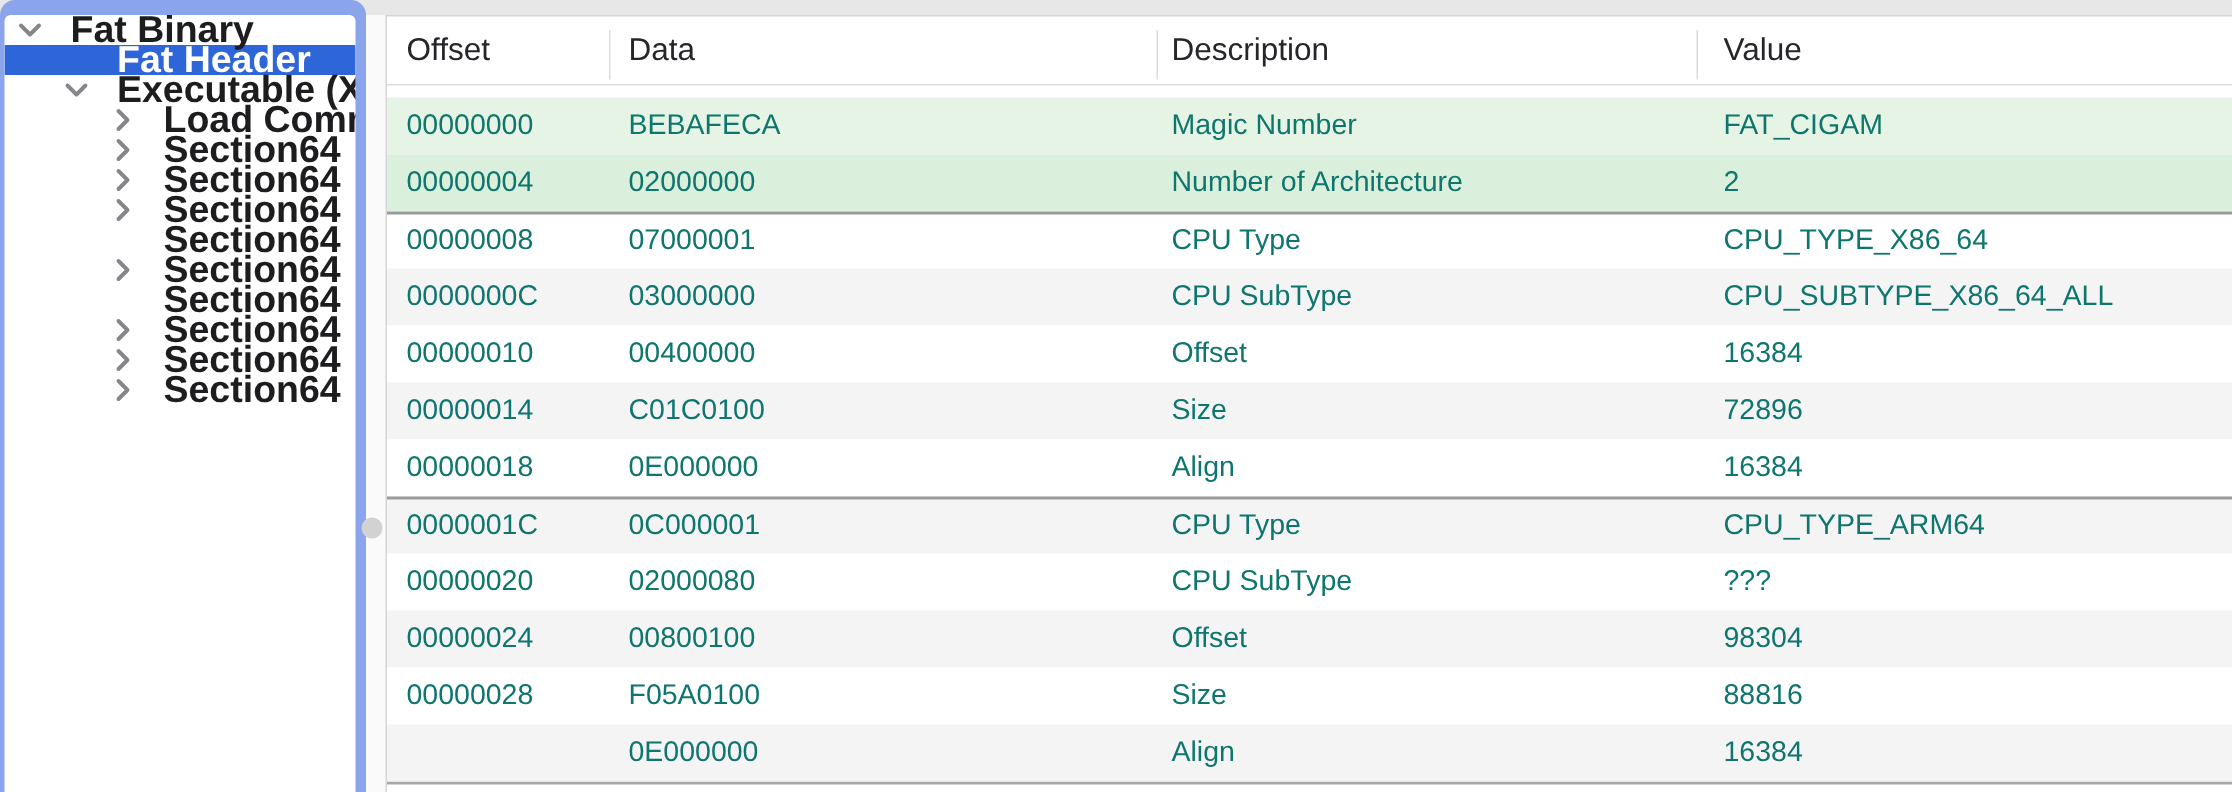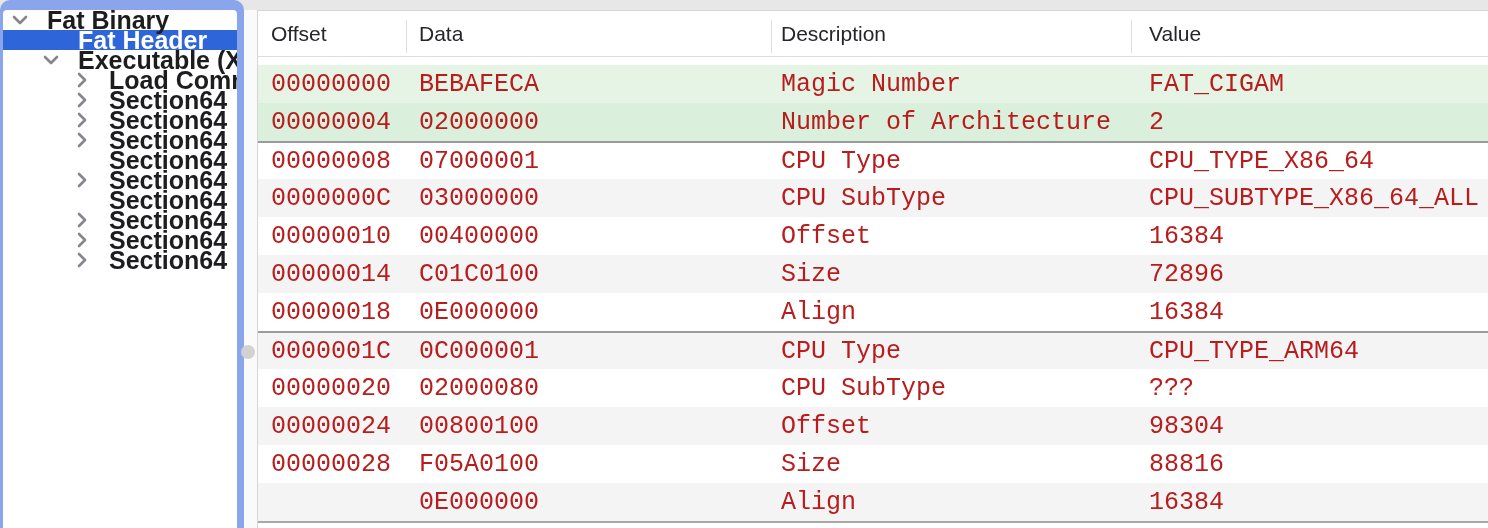--- a/index.html
+++ b/index.html
@@ -64,22 +64,22 @@
     display:flex; align-items:center;
     white-space:nowrap;
   }
   .th-divider {
     position:absolute; top:9px; height:33px; width:1px;
     background:#dcdcdc;
   }
   .tgap { height:8px; background:#ffffff; }
   .trow {
     position:relative; height:38px;
-    font-family:Liberation Mono, monospace;
-    font-size:25px; color:#b91c1c;
+    font-family:Liberation Sans, sans-serif;
+    font-size:19px; color:#0f766e;
   }
   .trow.sep { border-top:2px solid #ec4899; }
   .cell {
     position:absolute; top:0; height:100%;
     display:flex; align-items:center;
     white-space:nowrap;
   }
   .c-offset { left:13px; }
   .c-data   { left:161px; }
   .c-desc   { left:523px; }

